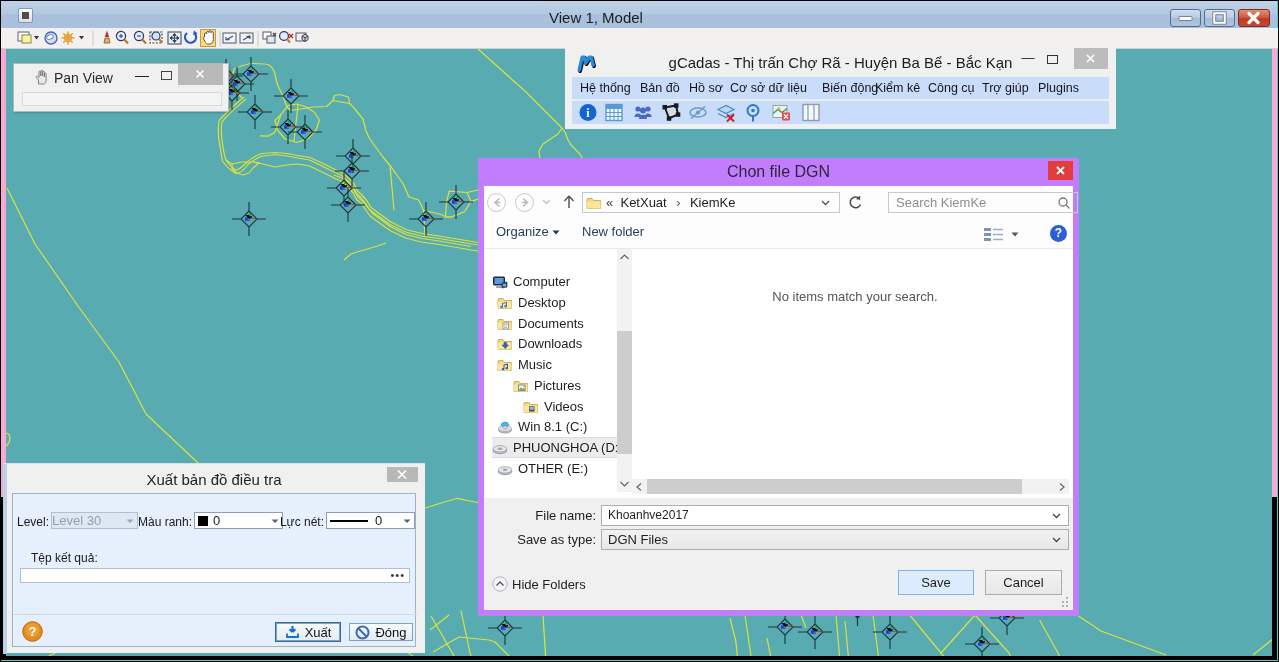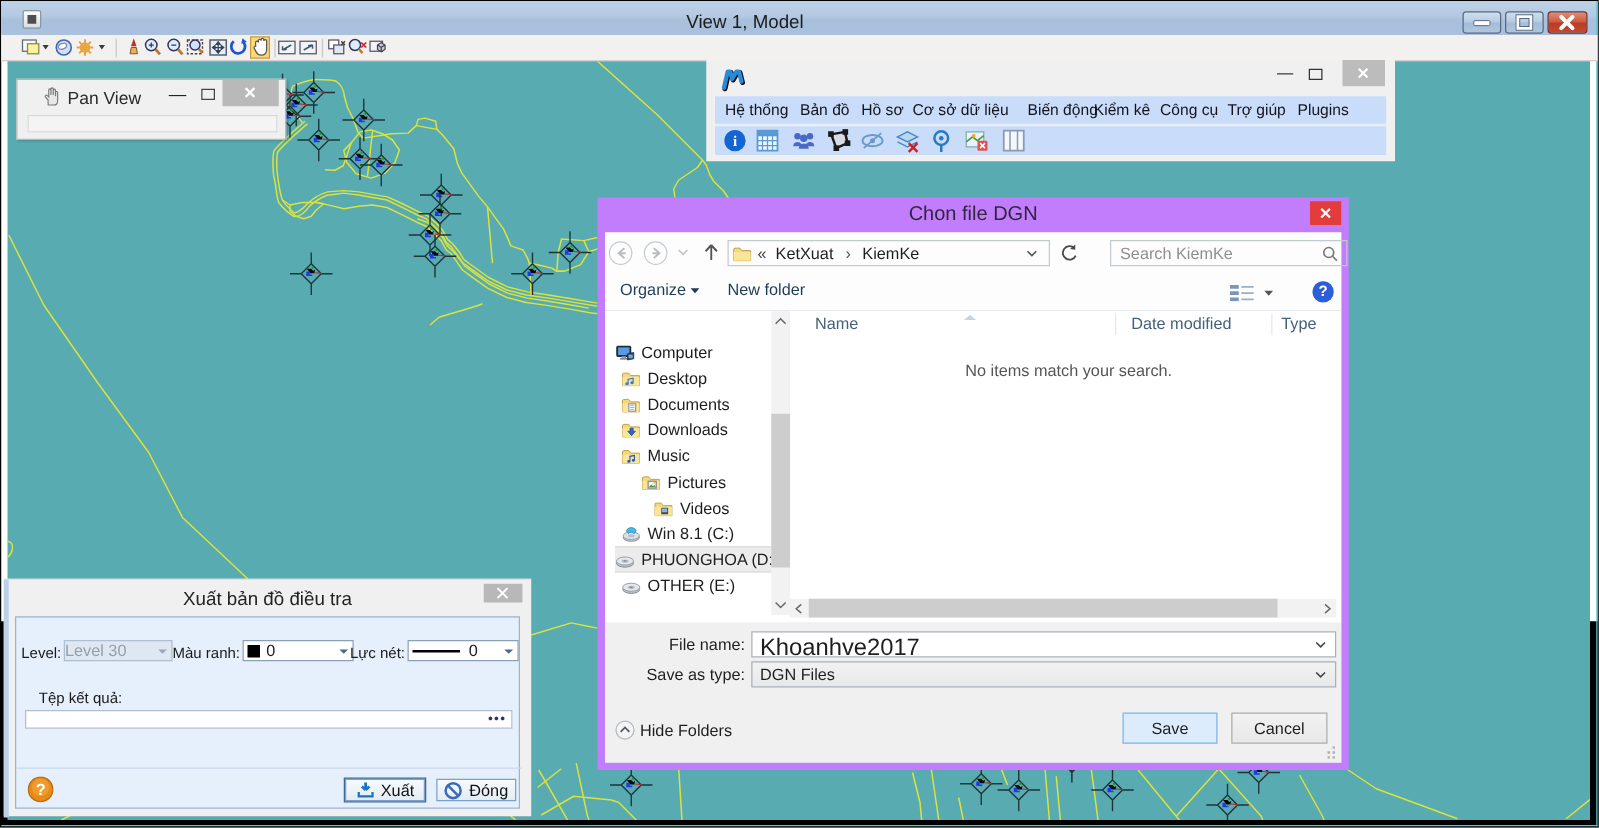--- a/index.html
+++ b/index.html
@@ -1,18 +1,18 @@
 <!DOCTYPE html>
 <html><head>
 <meta charset="utf-8">
 <style>
 * { margin:0; padding:0; box-sizing:border-box; }
 html,body { width:1279px; height:662px; overflow:hidden; font-family:"Liberation Sans",sans-serif; }
 #root { position:absolute; left:0; top:0; width:1279px; height:662px; background:#000; }
-#frame { position:absolute; left:1px; top:1px; width:1277px; height:496px; background:#ffffff; }
+#frame { position:absolute; left:1px; top:1px; width:1277px; height:496px; background:#f9a8d4; }
 #cyan-b { position:absolute; left:0px; top:659px; width:1277px; height:1.2px; background:#55c6d6; }
 #cyan-r { position:absolute; left:1275.5px; top:0px; width:1.5px; height:660px; background:#55c6d6; }
 #titlebar { position:absolute; left:0; top:0; width:1277px; height:27px;
   background:linear-gradient(#bfd2e7 0%, #b3c9e2 45%, #a8c0dc 55%, #a9c1dd 100%); }
 #titlebar .title { position:absolute; left:0; width:1190px; top:8px; text-align:center; font-size:15px; color:#1c1c1c; }
 #sysicon { position:absolute; left:17px; top:7px; width:15px; height:15px; background:linear-gradient(#fdfdfd,#d8dee6); border:1px solid #8a97a5; border-radius:2px; }
 #sysicon:after { content:""; position:absolute; left:3px; top:3px; width:7px; height:7px; background:#4e4e4e; }
 .capbtn { position:absolute; top:8px; height:18px; border:1px solid #5a6b7f; border-radius:3px;
   background:linear-gradient(#cfdeef 0%, #b5cbe3 48%, #a3bcd9 52%, #b0c6df 100%); }
 #btn-min { left:1169px; width:31px; }
@@ -86,21 +86,21 @@
 #vscroll { position:absolute; left:133px; top:0; width:15px; height:243px; background:#f2f2f2; }
 #vthumb { position:absolute; left:0px; top:82px; width:15px; height:123px; background:#cdcdcd; }
 #flist { position:absolute; left:148px; top:0; width:441px; height:249px; }
 #lhead { position:absolute; left:0; top:0; width:430px; height:21px; font-size:13px; color:#44607c; padding-top:2px; }
 .hsep { position:absolute; top:2px; width:1px; height:17px; background:#e4e8ec; }
 #noitems { position:absolute; left:8px; top:40px; width:430px; text-align:center; color:#555; font-size:13px; }
 #hscroll { position:absolute; left:0px; top:230px; width:437px; height:15px; background:#f2f2f2; }
 #hthumb { position:absolute; left:15px; top:0px; width:375px; height:15px; background:#cdcdcd; }
 #fbottom { position:absolute; left:0; top:312px; width:589px; height:112px; background:#f0f0f0; }
 .flabel { position:absolute; left:0; width:112px; text-align:right; font-size:13px; color:#1e1e1e; }
-#fname { position:absolute; left:117px; top:7px; width:468px; height:21px; background:#fff; border:1px solid #a8b0b8; font-size:19px; padding:2px 0 0 6px; }
+#fname { position:absolute; left:117px; top:7px; width:468px; height:21px; background:#fff; border:1px solid #a8b0b8; font-size:12px; padding:2px 0 0 6px; }
 #ftype { position:absolute; left:117px; top:31px; width:468px; height:21px; background:linear-gradient(#f2f2f2,#e8e8ea); border:1px solid #a8b0b8; font-size:13px; padding:2px 0 0 6px; }
 #hidef { position:absolute; left:8px; top:78px; font-size:13px; color:#1e1e1e; display:flex; align-items:center; gap:4px; }
 #hfbtn { width:16px; height:16px; }
 #savebtn { position:absolute; left:414px; top:72px; width:76px; height:25px; background:#ddecfd; border:1px solid #7eb4ea; font-size:13px; color:#1e1e1e; text-align:center; line-height:23px; }
 #cancelbtn { position:absolute; left:501px; top:72px; width:77px; height:25px; background:linear-gradient(#f2f2f2,#e8e8ea); border:1px solid #acacac; font-size:13px; color:#1e1e1e; text-align:center; line-height:23px; }
 </style>
 </head>
 <body>
 <svg width="0" height="0" style="position:absolute">
 <defs>
@@ -343,20 +343,21 @@
             <path d="M18.5,6.5 L25.5,13.5 M25.5,6.5 L18.5,13.5" stroke="#fff" stroke-width="1.7"></path>
           </svg></div>
     <div class="strip"></div>
   </div>
   <div id="gcadas">
     <div id="gc-title">
       <svg style="position:absolute;left:11px;top:4px" width="22" height="22" viewBox="0 0 22 22">
         <path d="M4,19 L7,6 L9,6 L10.5,12 L14,6 L16,6 L18,14" fill="none" stroke="#0a0a18" stroke-width="4" stroke-linecap="round" stroke-linejoin="round"></path>
         <path d="M3.2,18.2 L6.2,5.2 L8.2,5.2 L9.7,11.2 L13.2,5.2 L15.2,5.2 L17.2,13.2" fill="none" stroke="#2a8ad2" stroke-width="3.4" stroke-linecap="round" stroke-linejoin="round"></path>
       </svg>
+      <div class="t">gCadas - Thị trấn Chợ Rã - Huyện Ba Bể - Bắc Kạn</div>
       <div id="gc-min">—</div>
       <div id="gc-max"></div>
       <div id="gc-close"><svg width="34" height="21">
               <path d="M13,7 L20,14 M20,7 L13,14" stroke="#fff" stroke-width="1.7"></path>
             </svg></div>
     </div>
     <div id="gc-menu">
       <span class="gmenu" style="left:8px">Hệ thống</span>
       <span class="gmenu" style="left:68px">Bản đồ</span>
       <span class="gmenu" style="left:117px">Hồ sơ</span>
@@ -573,30 +574,20 @@
         <div id="vscroll">
           <svg style="position:absolute;left:3px;top:5px" width="9" height="6">
                 <path d="M0.5,5 L4.5,1 L8.5,5" stroke="#666" stroke-width="1.2" fill="none"></path>
               </svg>
           <div id="vthumb"></div>
           <svg style="position:absolute;left:3px;bottom:5px" width="9" height="6">
                 <path d="M0.5,1 L4.5,5 L8.5,1" stroke="#666" stroke-width="1.2" fill="none"></path>
               </svg>
         </div>
         <div id="flist">
-          <div id="lhead">
-            <span style="position:absolute;left:20px">Name</span>
-            <svg style="position:absolute;left:138px;top:2px" width="12" height="6">
-                  <path d="M1,5 L6,1 L11,5" fill="#c8d4e2"></path>
-                </svg>
-            <span style="position:absolute;left:273px">Date modified</span>
-            <span style="position:absolute;left:393px">Type</span>
-            <div class="hsep" style="left:260px"></div>
-            <div class="hsep" style="left:385px"></div>
-          </div>
           <div id="noitems">No items match your search.</div>
           <div id="hscroll">
             <svg style="position:absolute;left:4px;top:4px" width="6" height="8">
                   <path d="M5,0.5 L1,4 L5,7.5" stroke="#666" stroke-width="1.2" fill="none"></path>
                 </svg>
             <div id="hthumb"></div>
             <svg style="position:absolute;right:4px;top:4px" width="6" height="8">
                   <path d="M1,0.5 L5,4 L1,7.5" stroke="#666" stroke-width="1.2" fill="none"></path>
                 </svg>
           </div>

